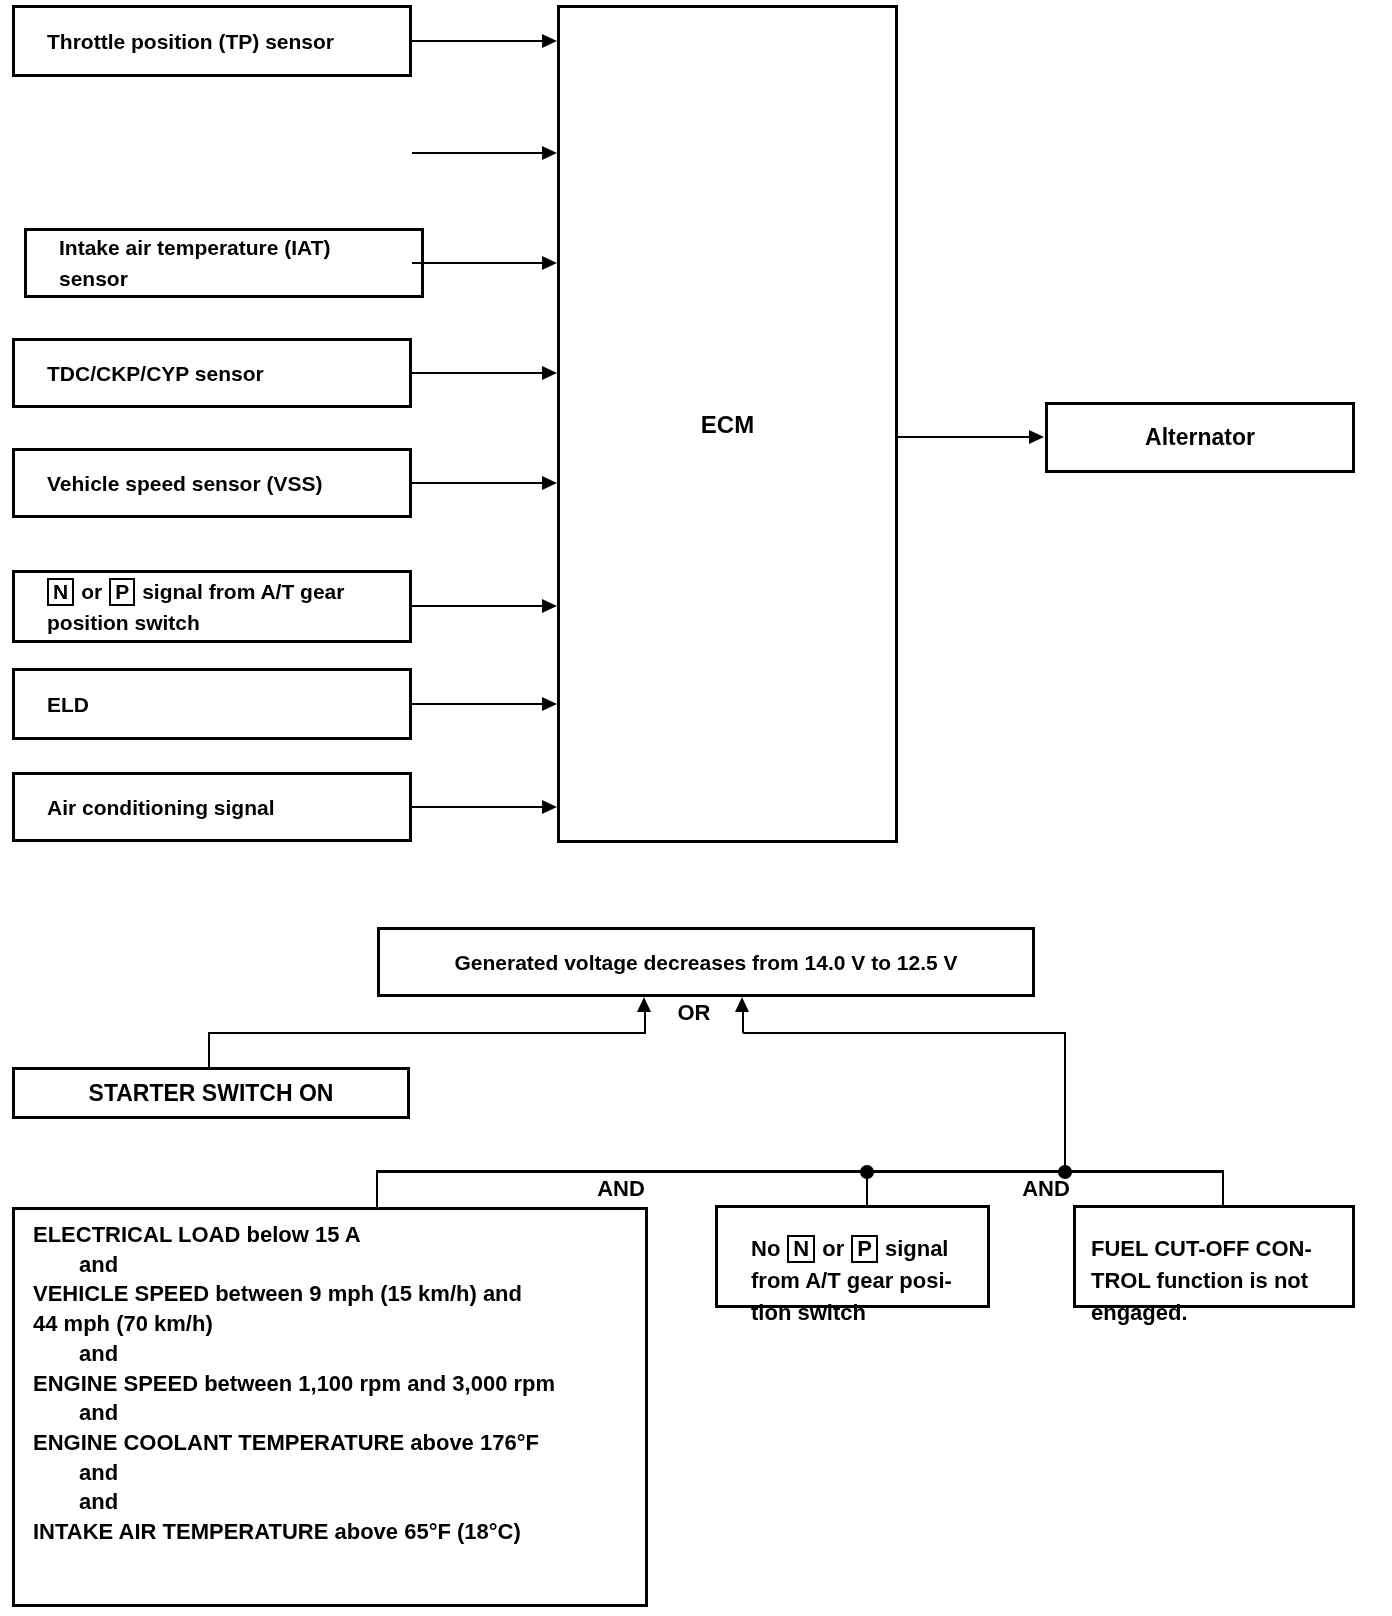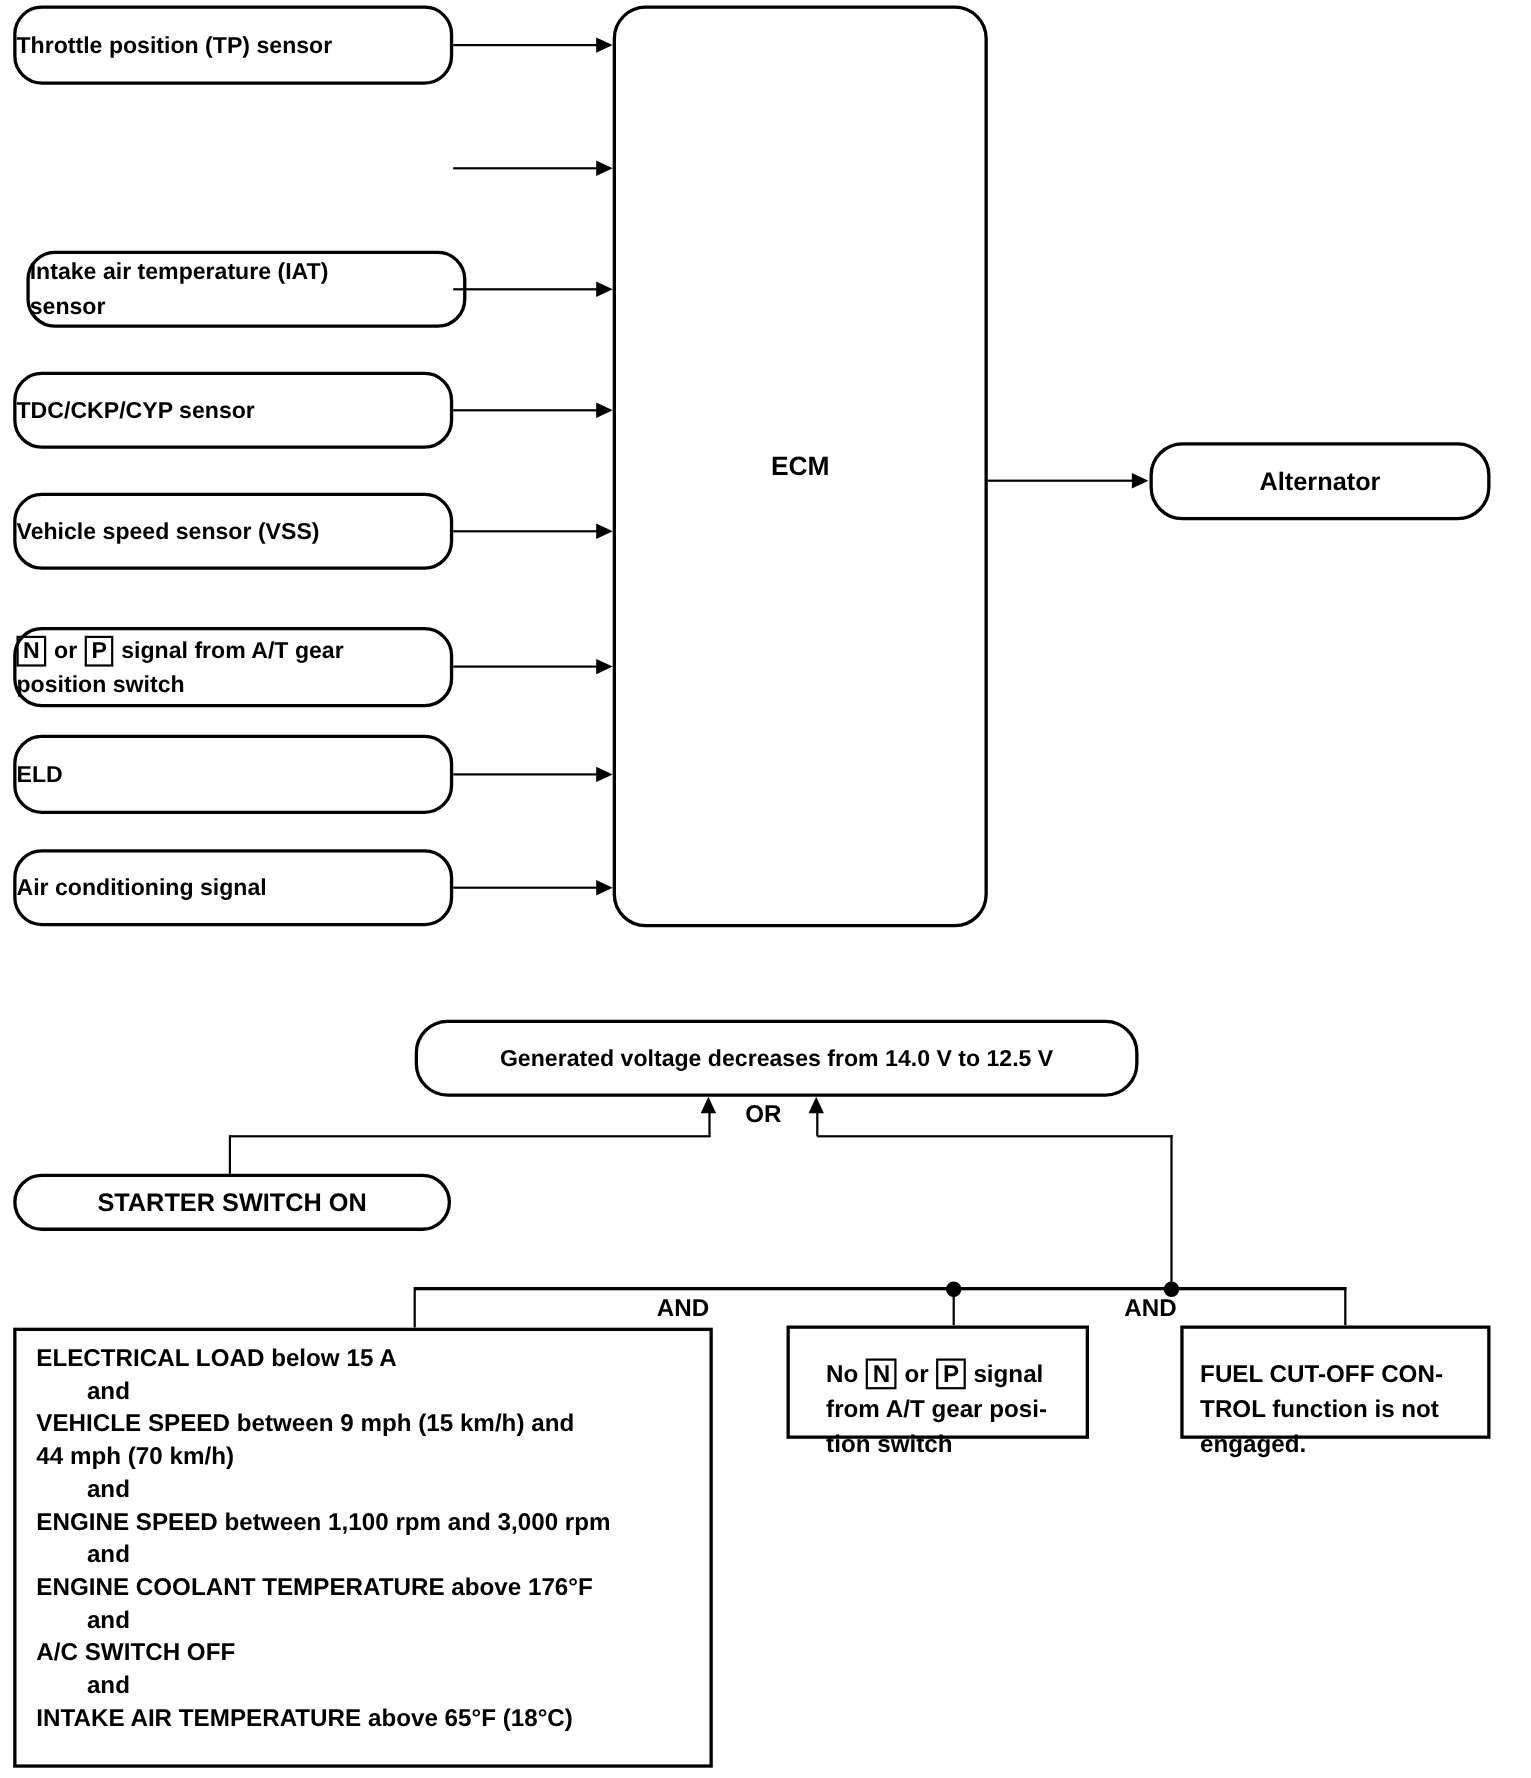--- a/index.html
+++ b/index.html
@@ -5,22 +5,22 @@
   html,body{margin:0;padding:0;background:#ffffff;}
   #canvas{
     position:relative;width:1392px;height:1616px;background:#ffffff;
     font-family:"Liberation Sans",sans-serif;color:#000;overflow:hidden;
   }
   
   .nbox{
     position:absolute;border:3px solid #000;box-sizing:border-box;background:#fff;
     display:flex;flex-direction:column;justify-content:center;
   }
-  .padL{border-radius:26px;}
-  .cbox{align-items:center;text-align:left;border-radius:30px;}
+  .padL{padding-left:32px;}
+  .cbox{align-items:center;text-align:left;}
   .bline{font-size:21px;font-weight:700;line-height:31px;white-space:nowrap;}
   .big{font-size:24px;}
   
   .boxed{display:inline-block;border:2px solid #000;padding:0 4px;margin:0 7px;line-height:24px;}
   .boxed.lead{margin-left:0;}
   
   .hl{position:absolute;height:2px;background:#000;}
   .hl3{position:absolute;height:3px;background:#000;}
   .vl{position:absolute;width:2px;background:#000;}
   .ar{position:absolute;width:0;height:0;border-top:7px solid transparent;border-bottom:7px solid transparent;border-left:15px solid #000;}
@@ -132,21 +132,20 @@
     <div class="condInner">
       <div class="cline">ELECTRICAL LOAD below 15 A</div>
       <div class="cline indent">and</div>
       <div class="cline">VEHICLE SPEED between 9 mph (15 km/h) and</div>
       <div class="cline">44 mph (70 km/h)</div>
       <div class="cline indent">and</div>
       <div class="cline">ENGINE SPEED between 1,100 rpm and 3,000 rpm</div>
       <div class="cline indent">and</div>
       <div class="cline">ENGINE COOLANT TEMPERATURE above 176°F</div>
       <div class="cline indent">and</div>
-      <div class="cline">A/C SWITCH OFF</div>
       <div class="cline indent">and</div>
       <div class="cline">INTAKE AIR TEMPERATURE above 65°F (18°C)</div>
     </div>
   </div>
 
   <div class="nbox padT" style="left:715px;top:1205px;width:275px;height:103px;padding-left:33px">
     <div class="bline l32" style="font-size:22px">
       <span>No</span><span class="boxed">N</span><span>or</span><span class="boxed">P</span><span>signal</span>
     </div>
     <div class="bline l32" style="font-size:22px">from A/T gear posi-</div>

